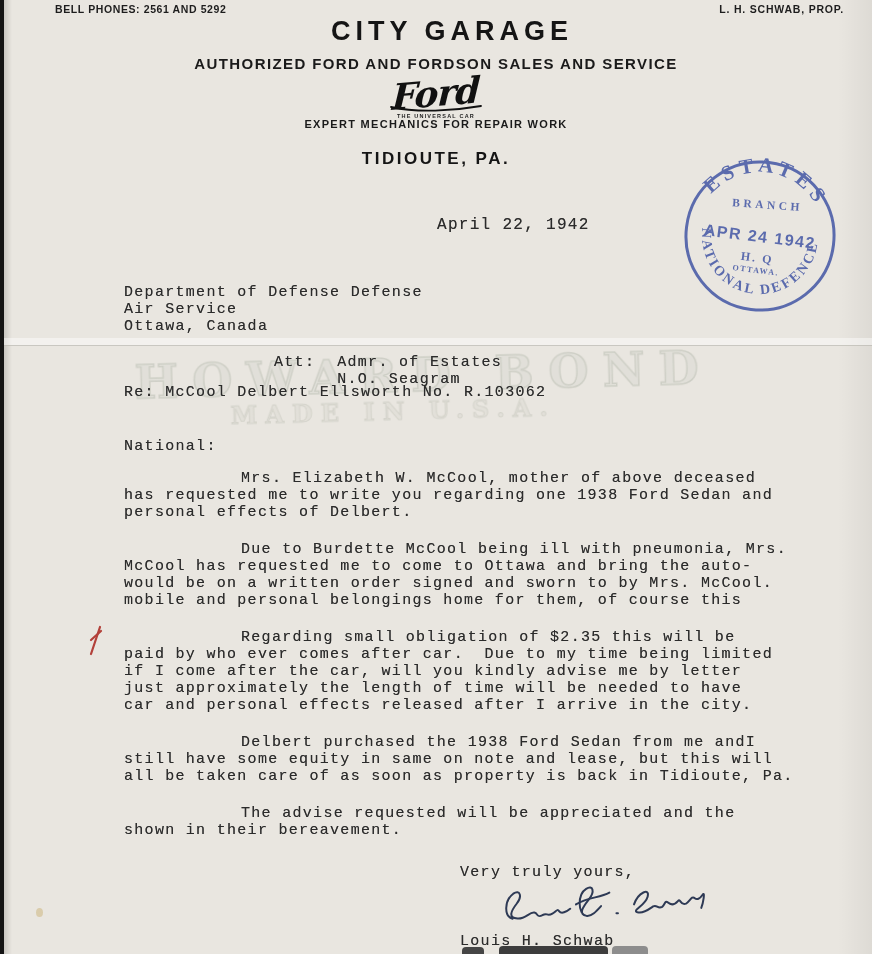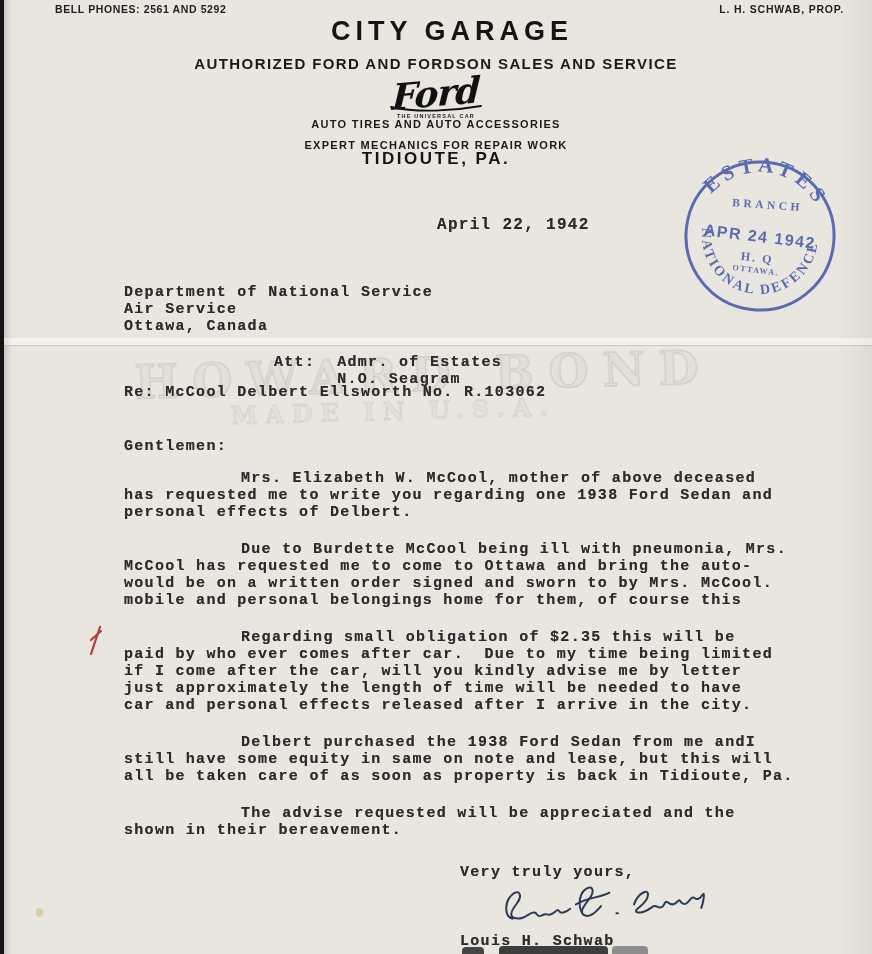--- a/index.html
+++ b/index.html
@@ -38,21 +38,21 @@
     margin-top:1px; color:#222; }
   .services { position:absolute; top:118px; left:0; width:100%; text-align:center; }
   .services .tline { white-space:normal; font-size:11px; font-weight:bold;
     letter-spacing:1.3px; color:#1a1a1a; margin-bottom:9px; }
   .lh-location { position:absolute; top:149px; left:0; width:100%; text-align:center;
     font-size:17px; font-weight:bold; letter-spacing:2.5px; color:#151515; }
 
   
   .type { font-family:"Liberation Mono","DejaVu Sans Mono",monospace; font-size:15px;
     line-height:17px; letter-spacing:1.3px; color:var(--ink,#2b2b2b);
-    text-shadow:0 0 .5px rgba(40,40,40,.55);font-weight:bold; }
+    text-shadow:0 0 .5px rgba(40,40,40,.55); }
   .tline { white-space:pre; }
   .indent { padding-left:117px; }
   .para { margin:0 0 20px 0; }
   .date-line { position:absolute; left:437px; top:217px; font-size:16px; }
   .recipient { position:absolute; left:124px; top:284px; }
   .attention { position:absolute; left:274px; top:354px; display:flex; gap:22px; }
   .re-line { position:absolute; left:124px; top:384px; }
   .salutation { position:absolute; left:124px; top:438px; }
   .body-paras { position:absolute; left:124px; top:470px; width:680px; }
   .closing { position:absolute; left:460px; top:864px; }
@@ -113,21 +113,20 @@
 
   <div class="ford">
     <span class="ford-script">Ford</span>
     <svg class="ford-swash" width="98" height="8" viewBox="0 0 98 8">
       <path d="M4,3 C30,9 66,7 94,2" stroke="#111" stroke-width="1.8" fill="none" stroke-linecap="round"></path>
     </svg>
     <span class="ford-sub">THE UNIVERSAL CAR</span>
   </div>
 
   <div class="services">
-      <div class="tline">AUTO TIRES AND AUTO ACCESSORIES</div>
       <div class="tline">EXPERT MECHANICS FOR REPAIR WORK</div>
     </div>
   <div class="lh-location">TIDIOUTE, PA.</div>
 
   <svg class="stamp" viewBox="0 0 160 160">
     <defs>
       <path id="arcTop" d="M 16,80 A 64,64 0 1 1 144,80" fill="none"></path>
       <path id="arcBottom" d="M 22,80 A 58,58 0 0 0 138,80" fill="none"></path>
     </defs>
     <circle cx="80" cy="80" r="74" fill="none" stroke="currentColor" stroke-width="3"></circle>
@@ -139,35 +138,35 @@
     </text>
     <text x="84" y="52" text-anchor="middle" font-size="11.5" letter-spacing="3.5" class="arc" transform="rotate(-3 84 52)">BRANCH</text>
     <text x="80" y="86" text-anchor="middle" font-size="16" letter-spacing="1.5" class="dateline">APR 24 1942</text>
     <text x="80" y="106" text-anchor="middle" font-size="12" letter-spacing="2" class="arc">H. Q</text>
     <text x="80" y="117" text-anchor="middle" font-size="8" letter-spacing="1.5" class="arc">OTTAWA.</text>
   </svg>
 
   <div class="type date-line">April 22, 1942</div>
 
   <div class="type recipient">
-      <div class="tline">Department of National Service</div>
+      <div class="tline">Department of Defense Defense</div>
       <div class="tline">Air Service</div>
       <div class="tline">Ottawa, Canada</div>
     </div>
 
   <div class="type attention">
     <div class="tline">Att:</div>
     <div>
         <div class="tline">Admr. of Estates</div>
         <div class="tline">N.O. Seagram</div>
       </div>
   </div>
 
   <div class="type re-line">Re: McCool Delbert Ellsworth  No. R.103062</div>
-  <div class="type salutation">Gentlemen:</div>
+  <div class="type salutation">National:</div>
 
   <div class="type body-paras">
       <div class="para">
         <div class="tline indent">Mrs. Elizabeth W. McCool, mother of above deceased</div>
         <div class="tline">has requested me to write you regarding one 1938 Ford Sedan and</div>
         <div class="tline">personal effects of Delbert.</div>
       </div>
       <div class="para">
         <div class="tline indent">Due to Burdette McCool being ill with pneumonia, Mrs.</div>
         <div class="tline">McCool has requested me to come to Ottawa and bring the auto-</div>

